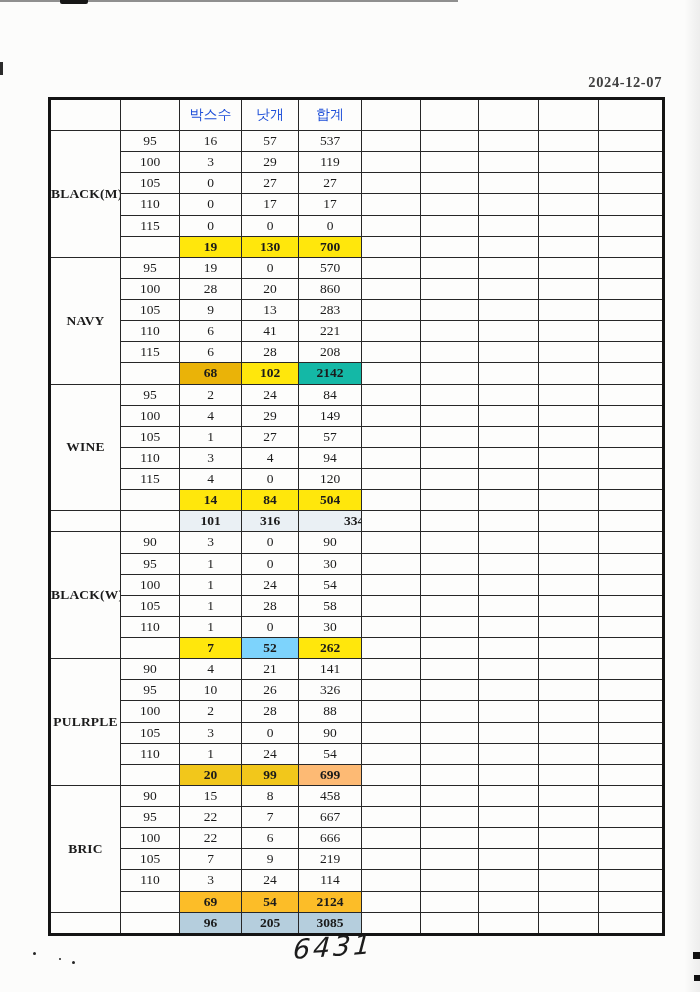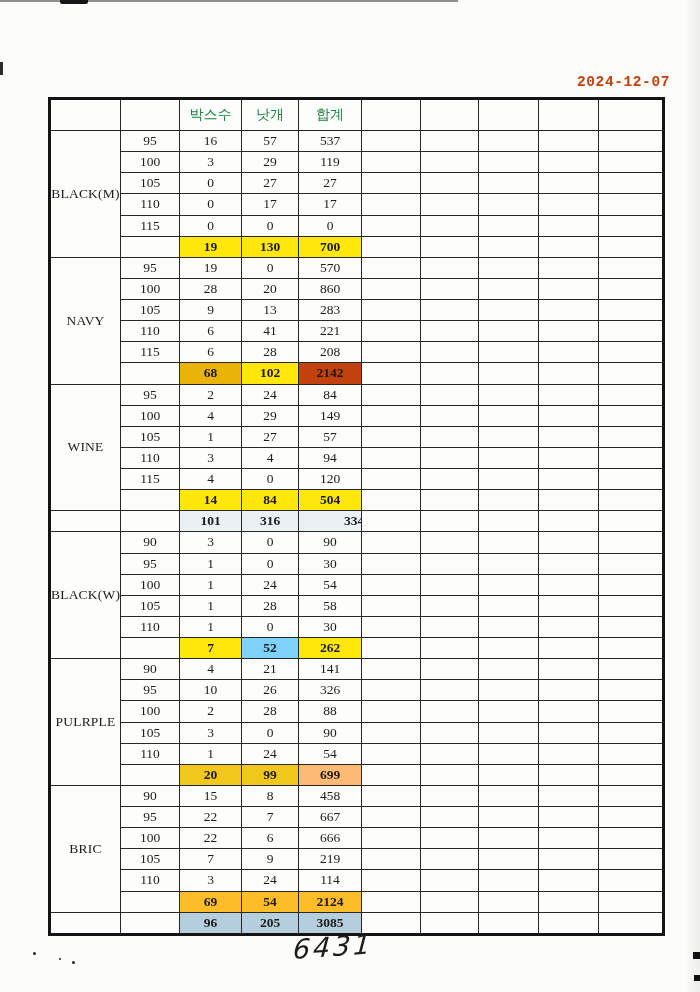--- a/index.html
+++ b/index.html
@@ -12,42 +12,42 @@
     background:linear-gradient(to right,rgba(0,0,0,0),rgba(0,0,0,0.06));}
   .edge-top-line{position:absolute;left:0;top:0;width:458px;height:2px;background:#555;opacity:.65;}
   .edge-top-blob{position:absolute;left:60px;top:0;width:28px;height:4px;background:#161616;border-radius:0 0 2px 2px;}
   .edge-left-mark{position:absolute;left:0;top:62px;width:3px;height:13px;background:#2b2b2b;}
   .speck{position:absolute;background:#242424;border-radius:50%;}
   .mark-right-a{position:absolute;left:693px;top:952px;width:7px;height:7px;background:#101010;}
   .mark-right-b{position:absolute;left:694px;top:975px;width:6px;height:6px;background:#101010;}
 
   .date-stamp{
     position:absolute;top:74px;left:0;width:662px;text-align:right;
-    font-family:Liberation Mono, monospace;font-weight:700;
-    font-size:14.5px;letter-spacing:.6px;color:#c2410c;padding-left:8px;
+    font-family:Liberation Serif, serif;font-weight:700;
+    font-size:14.5px;letter-spacing:.6px;color:#404040;
   }
 
   table.sheet{
     position:absolute;left:48px;top:97px;width:614px;height:839px;
     border-collapse:collapse;table-layout:fixed;
     border:3px solid #141414;background:#fdfdfc;
   }
   table.sheet td{
     border:1.5px solid #272727;padding:0;margin:0;
     text-align:center;vertical-align:middle;
     font-family:"Liberation Serif","DejaVu Serif",serif;
     font-size:13.5px;color:#1b1b1b;overflow:hidden;white-space:nowrap;
   }
   tr.header-row td{
     height:30px;font-family:"Liberation Sans","DejaVu Sans",sans-serif;
-    font-size:14px;font-weight:500;color:#15803d;
+    font-size:14px;font-weight:500;color:#1d4ed8;
   }
   td.label-cell{
     font-family:"Liberation Sans","DejaVu Sans",sans-serif;
-    font-weight:400;font-size:14px;letter-spacing:.2px;color:#161616;
+    font-weight:700;font-size:14px;letter-spacing:.2px;color:#161616;
   }
   td.size-cell{font-size:13.5px;}
   td.hl{font-weight:600;color:#151515;}
 
   .handwritten{
     position:absolute;left:293px;top:931px;
     font-family:"DejaVu Sans","Liberation Sans",sans-serif;
     font-style:italic;font-weight:500;font-size:27px;color:#1c1c1c;
     letter-spacing:3px;transform:rotate(-4deg) skewX(-8deg);
   }
@@ -217,21 +217,21 @@
           <td></td>
           <td></td>
           <td></td>
           <td></td>
           <td></td>
         </tr>
         <tr>
           <td class="size-cell"></td>
           <td class="hl" style="background: #eab308;">68</td>
           <td class="hl" style="background: rgb(255, 231, 12);">102</td>
-          <td class="hl" style="background: #c2410c;">2142</td>
+          <td class="hl" style="background: #14b8a6;">2142</td>
           <td></td>
           <td></td>
           <td></td>
           <td></td>
           <td></td>
         </tr>
         <tr>
           <td class="label-cell" rowspan="6">WINE</td>
           <td class="size-cell">95</td>
           <td>2</td>

